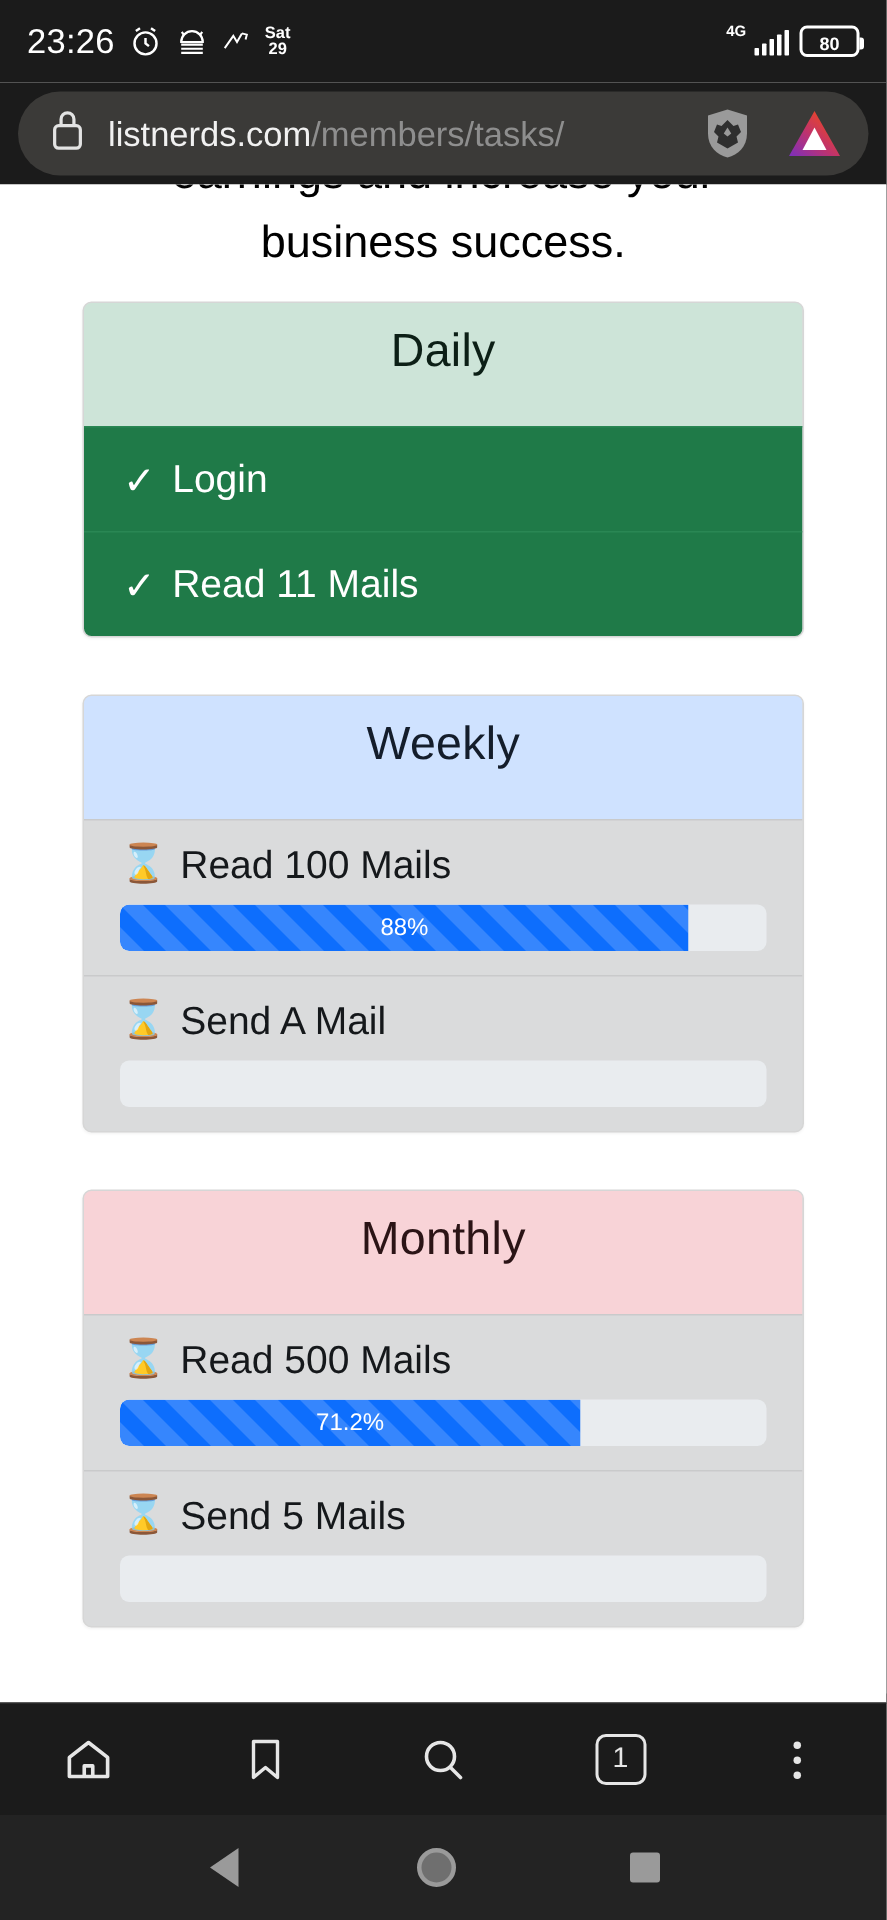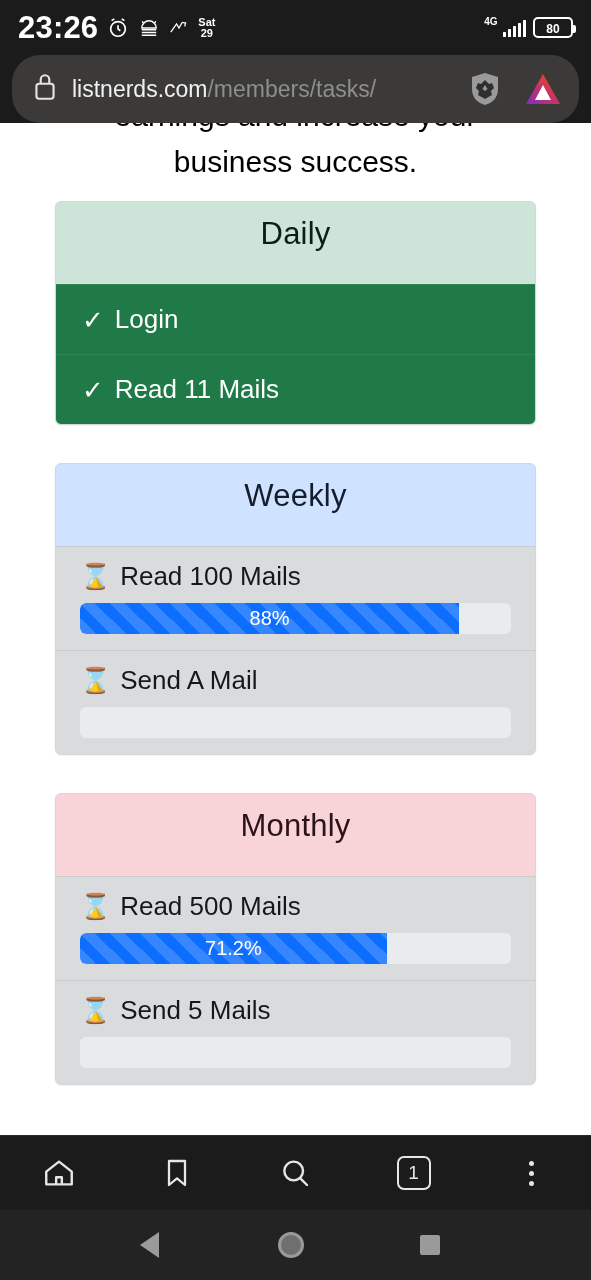--- a/index.html
+++ b/index.html
@@ -13,21 +13,21 @@
 
   
   .statusbar {
     position: absolute; top: 0; left: 0; width: 591px; height: 55px;
     background: #1b1b1b; color: #ffffff;
     display: flex; align-items: center; justify-content: space-between;
     padding: 0 18px;
   }
   .sb-left { display: flex; align-items: center; gap: 9px; }
   .sb-right { display: flex; align-items: center; gap: 7px; }
-  .sb-clock { font-size: 31px; font-weight: 700; letter-spacing: .2px; }
+  .sb-clock { font-size: 23px; font-weight: 400; letter-spacing: .2px; }
   .sb-ico { display: inline-flex; align-items: center; justify-content: center; }
   .sb-date { font-size: 11px; line-height: 11px; text-align: center; font-weight: 700; }
   .sb-4g { font-size: 10px; font-weight: 700; position: relative; top: -6px; margin-right: -2px; margin-left: 8px; }
   .bars { display: flex; align-items: flex-end; gap: 1.5px; height: 18px; }
   .bars i { display: block; width: 3.5px; background: #fff; border-radius: .5px; }
   .bars i:nth-child(1){height:5px}.bars i:nth-child(2){height:8px}
   .bars i:nth-child(3){height:11px}.bars i:nth-child(4){height:14px}
   .bars i:nth-child(5){height:17px}
   .batt {
     border: 2px solid #fff; border-radius: 5px; width: 40px; height: 21px;
@@ -35,21 +35,21 @@
     font-size: 12px; font-weight: 700; position: relative;
   }
   .batt::after{content:"";position:absolute;right:-5px;top:6px;width:3px;height:8px;background:#fff;border-radius:0 2px 2px 0;}
 
   
   .urlbar-wrap {
     position: absolute; top: 55px; left: 0; width: 591px; height: 68px;
     background: #1b1b1b; display: flex; align-items: center; padding: 0 12px;
   }
   .urlbar {
-    flex: 1; height: 68px; background: #3b3a38; border-radius: 28px;
+    flex: 1; height: 56px; background: #3b3a38; border-radius: 28px;
     display: flex; align-items: center; padding: 0 14px 0 20px; gap: 14px;
   }
   .url-text { flex: 1; font-size: 23px; color: #8e8e8e; white-space: nowrap; overflow: hidden; }
   .url-text b { color: #f1f1f1; font-weight: 400; }
   .brave-shield { width: 36px; height: 36px; flex: 0 0 36px; }
   .bat-logo { width: 44px; height: 44px; flex: 0 0 44px; margin-left: 4px; }
 
   
   .page {
     position: absolute; top: 123px; left: 0; width: 591px; height: 1006px;
@@ -93,21 +93,21 @@
   }
   .progress-bar {
     height: 100%; border-radius: 6px 0 0 6px;
     background-color: #0d6efd;
     background-image: linear-gradient(45deg,
       rgba(255,255,255,.17) 25%, transparent 25%,
       transparent 50%, rgba(255,255,255,.17) 50%,
       rgba(255,255,255,.17) 75%, transparent 75%, transparent);
     background-size: 30px 30px;
     display: flex; align-items: center; justify-content: center;
-    color: #fff; font-size: 20px;
+    color: #fff; font-size: 16px;
   }
   .progress-bar.empty { background: none; width: 0; }
 
   
   .browserbar {
     position: absolute; top: 1135px; left: 0; width: 591px; height: 75px;
     background: #1b1b1b; display: flex; align-items: center; justify-content: space-around;
     border-top: 1px solid #2a2a2a;
   }
   .bb-btn { width: 56px; height: 56px; display: flex; align-items: center; justify-content: center; }

